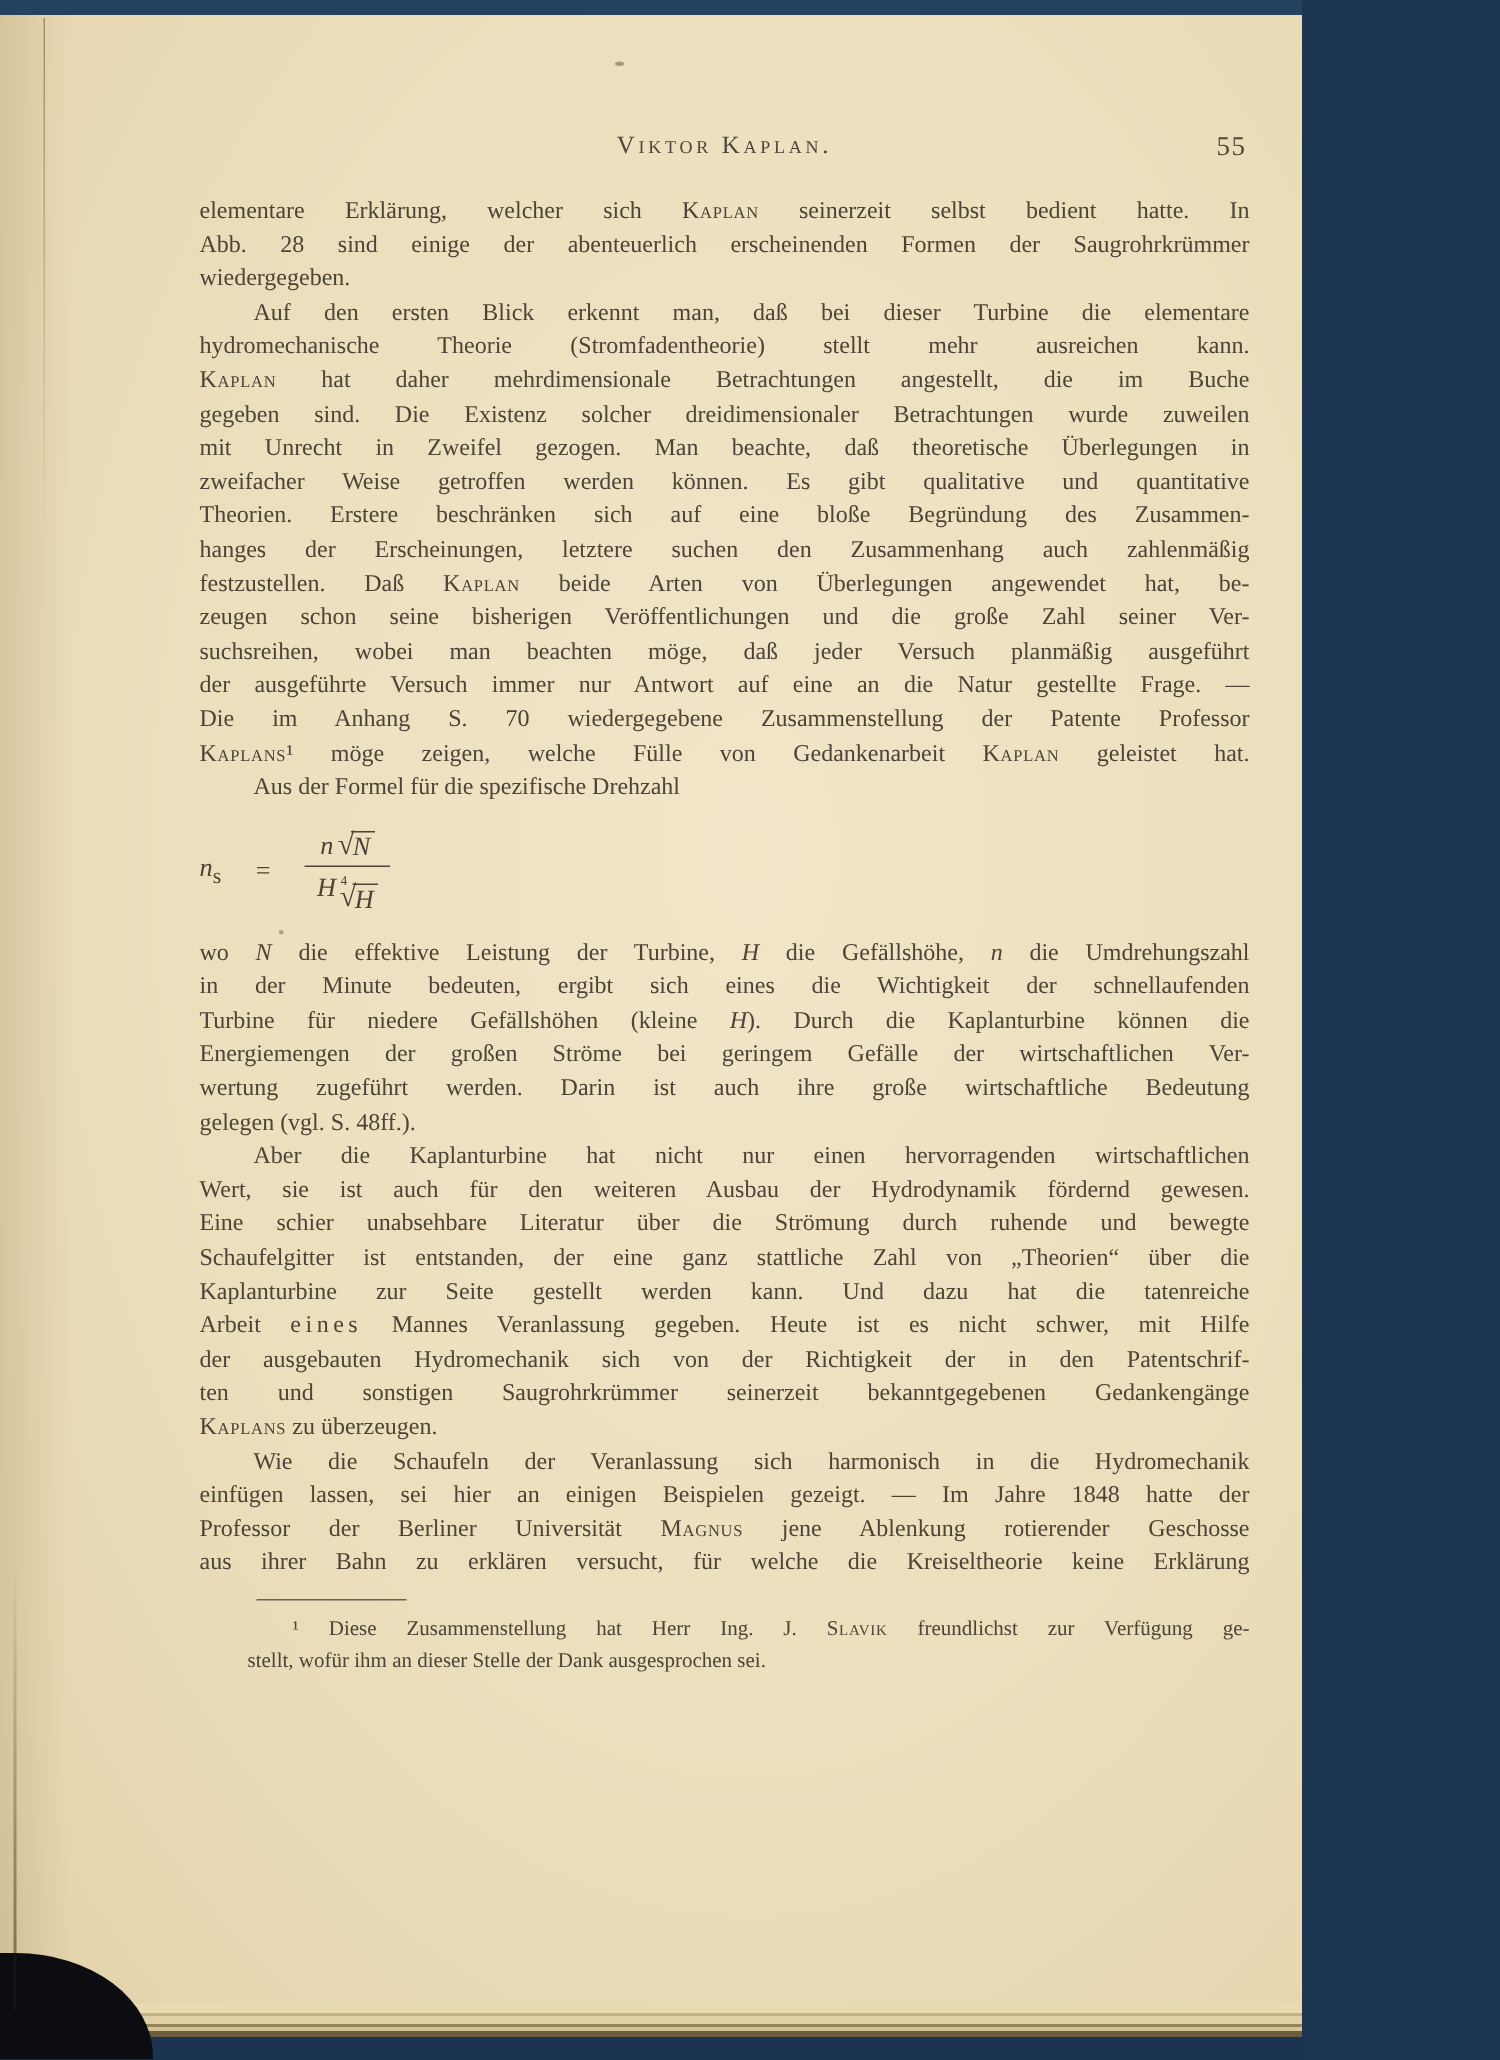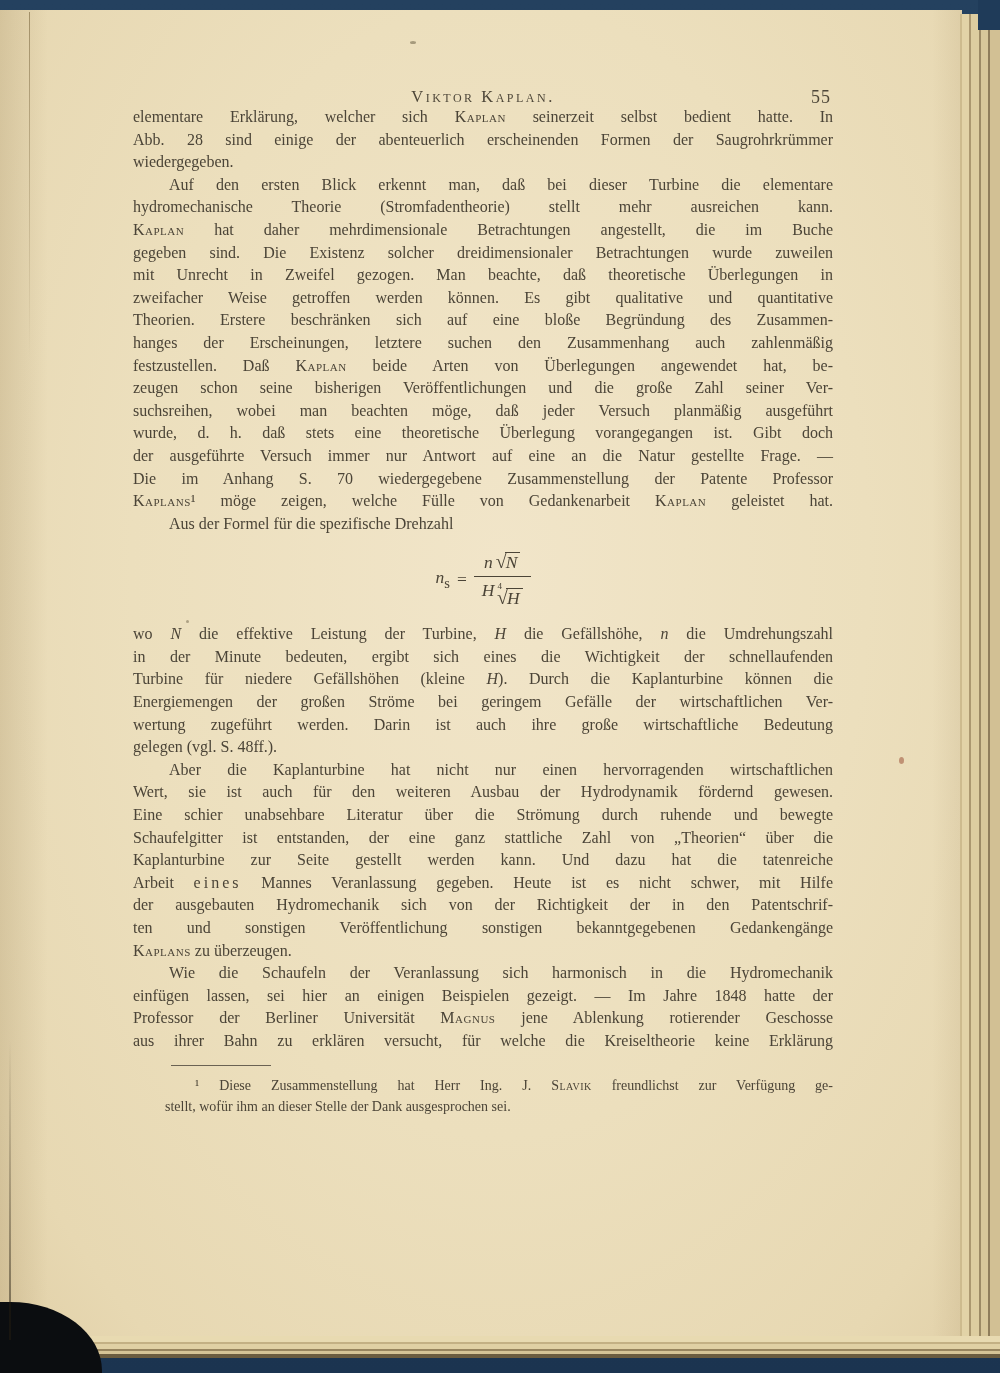--- a/index.html
+++ b/index.html
@@ -1,16 +1,16 @@
 <!DOCTYPE html>
 <html><head>
 <meta charset="utf-8">
 <style>
   html,body{margin:0;padding:0;background:#1c3550;}
-  .scan{position:relative;width:1000px;height:1373px;overflow:hidden;
+  .scan{position:relative;width:868px;height:1373px;overflow:hidden;
         background:linear-gradient(180deg,#24415f 0%,#203c59 55%,#1b3450 100%);
         font-family:"Liberation Serif","DejaVu Serif",serif;}
   
   .paper{position:absolute;left:0;top:10px;width:962px;height:1330px;
          background:
            linear-gradient(90deg,rgba(140,115,70,.20),rgba(140,115,70,0) 48px),
            linear-gradient(270deg,rgba(150,125,80,.12),rgba(150,125,80,0) 30px),
            radial-gradient(ellipse at 52% 42%,#f1e5c9 0%,#ecdfbd 52%,#e7d8b2 86%,#e1d0a8 100%);}
   
   .edges-right{position:absolute;left:960px;top:14px;width:40px;height:1340px;
@@ -32,31 +32,31 @@
   .speck{position:absolute;border-radius:50%;}
   .speck.s1{left:410px;top:41px;width:6px;height:3px;background:rgba(95,85,60,.5);}
   .speck.s2{left:186px;top:620px;width:3px;height:3px;background:rgba(95,85,60,.45);}
   .speck.s3{left:899px;top:757px;width:5px;height:7px;background:rgba(150,70,45,.5);}
 
   
   .text-block{position:absolute;left:133px;top:88px;width:700px;color:#4b4437;}
   .runhead{position:relative;height:18px;line-height:18px;text-align:center;
            font-variant:small-caps;letter-spacing:2.5px;font-size:16.5px;color:#4e4739;}
   .pagenum{position:absolute;right:2px;top:0;font-size:18px;letter-spacing:1px;}
-  .body-text{font-size:16px;}
+  .body-text{margin-top:24px;font-size:16px;}
   .line{height:22.6px;line-height:22.6px;text-align:justify;text-align-last:justify;
         white-space:normal;}
   .line.indent{text-indent:36px;}
   .line.last{text-align-last:left;}
   .sc{font-variant:small-caps;letter-spacing:0.5px;}
   .sp{letter-spacing:3px;}
   .it{font-style:italic;}
 
   
-  .formula{height:88px;display:flex;align-items:center;justify-content:center;font-size:17.5px;}
+  .formula{height:88px;display:flex;align-items:center;font-size:17.5px;gap:16px;}
   .f-eq{padding:0 7px;}
   .frac{display:inline-flex;flex-direction:column;align-items:center;vertical-align:middle;}
   .frac .num{padding:0 8px 3px 8px;}
   .frac .den{border-top:1.4px solid #4b4437;padding:3px 8px 0 8px;}
   .sqrt{display:inline-flex;align-items:flex-start;margin-left:3px;}
   .rsign{font-size:20px;line-height:18px;}
   .rbody{border-top:1.3px solid #4b4437;padding:0 3px 0 1px;margin-left:-2px;line-height:18px;}
   .ridx{font-size:9px;position:relative;top:-7px;margin-right:-5px;}
 
   
@@ -94,21 +94,20 @@
         <div class="line">hydromechanische Theorie (Stromfadentheorie) stellt mehr ausreichen kann.</div>
         <div class="line"><span class="sc">Kaplan</span> hat daher mehrdimensionale Betrachtungen angestellt, die im Buche</div>
         <div class="line">gegeben sind. Die Existenz solcher dreidimensionaler Betrachtungen wurde zuweilen</div>
         <div class="line">mit Unrecht in Zweifel gezogen. Man beachte, daß theoretische Überlegungen in</div>
         <div class="line">zweifacher Weise getroffen werden können. Es gibt qualitative und quantitative</div>
         <div class="line">Theorien. Erstere beschränken sich auf eine bloße Begründung des Zusammen-</div>
         <div class="line">hanges der Erscheinungen, letztere suchen den Zusammenhang auch zahlenmäßig</div>
         <div class="line">festzustellen. Daß <span class="sc">Kaplan</span> beide Arten von Überlegungen angewendet hat, be-</div>
         <div class="line">zeugen schon seine bisherigen Veröffentlichungen und die große Zahl seiner Ver-</div>
         <div class="line">suchsreihen, wobei man beachten möge, daß jeder Versuch planmäßig ausgeführt</div>
-        <div class="line">wurde, d. h. daß stets eine theoretische Überlegung vorangegangen ist. Gibt doch</div>
         <div class="line">der ausgeführte Versuch immer nur Antwort auf eine an die Natur gestellte Frage. —</div>
         <div class="line">Die im Anhang S. 70 wiedergegebene Zusammenstellung der Patente Professor</div>
         <div class="line"><span class="sc">Kaplans</span>¹ möge zeigen, welche Fülle von Gedankenarbeit <span class="sc">Kaplan</span> geleistet hat.</div>
         <div class="line indent last">Aus der Formel für die spezifische Drehzahl</div>
         <div class="formula">
           <span><span class="it">n</span><sub>s</sub></span>
           <span class="f-eq">=</span>
           <span class="frac">
             <span class="num"><span class="it">n</span><span class="sqrt">
                 <span class="rsign">√</span>
@@ -127,21 +126,21 @@
         <div class="line">Energiemengen der großen Ströme bei geringem Gefälle der wirtschaftlichen Ver-</div>
         <div class="line">wertung zugeführt werden. Darin ist auch ihre große wirtschaftliche Bedeutung</div>
         <div class="line last">gelegen (vgl. S. 48ff.).</div>
         <div class="line indent">Aber die Kaplanturbine hat nicht nur einen hervorragenden wirtschaftlichen</div>
         <div class="line">Wert, sie ist auch für den weiteren Ausbau der Hydrodynamik fördernd gewesen.</div>
         <div class="line">Eine schier unabsehbare Literatur über die Strömung durch ruhende und bewegte</div>
         <div class="line">Schaufelgitter ist entstanden, der eine ganz stattliche Zahl von „Theorien“ über die</div>
         <div class="line">Kaplanturbine zur Seite gestellt werden kann. Und dazu hat die tatenreiche</div>
         <div class="line">Arbeit <span class="sp">eines</span> Mannes Veranlassung gegeben. Heute ist es nicht schwer, mit Hilfe</div>
         <div class="line">der ausgebauten Hydromechanik sich von der Richtigkeit der in den Patentschrif-</div>
-        <div class="line">ten und sonstigen Veröffentlichung sonstigen bekanntgegebenen Gedankengänge</div>
+        <div class="line">ten und sonstigen Saugrohrkrümmer seinerzeit bekanntgegebenen Gedankengänge</div>
         <div class="line last"><span class="sc">Kaplans</span> zu überzeugen.</div>
         <div class="line indent">Wie die Schaufeln der Veranlassung sich harmonisch in die Hydromechanik</div>
         <div class="line">einfügen lassen, sei hier an einigen Beispielen gezeigt. — Im Jahre 1848 hatte der</div>
         <div class="line">Professor der Berliner Universität <span class="sc">Magnus</span> jene Ablenkung rotierender Geschosse</div>
         <div class="line">aus ihrer Bahn zu erklären versucht, für welche die Kreiseltheorie keine Erklärung</div>
       </div>
     <div class="footnote">
       <div class="fn-rule"></div>
       <div id="footnote-lines">
           <div class="fn-line indent">¹ Diese Zusammenstellung hat Herr Ing. J. <span class="sc">Slavik</span> freundlichst zur Verfügung ge-</div>

